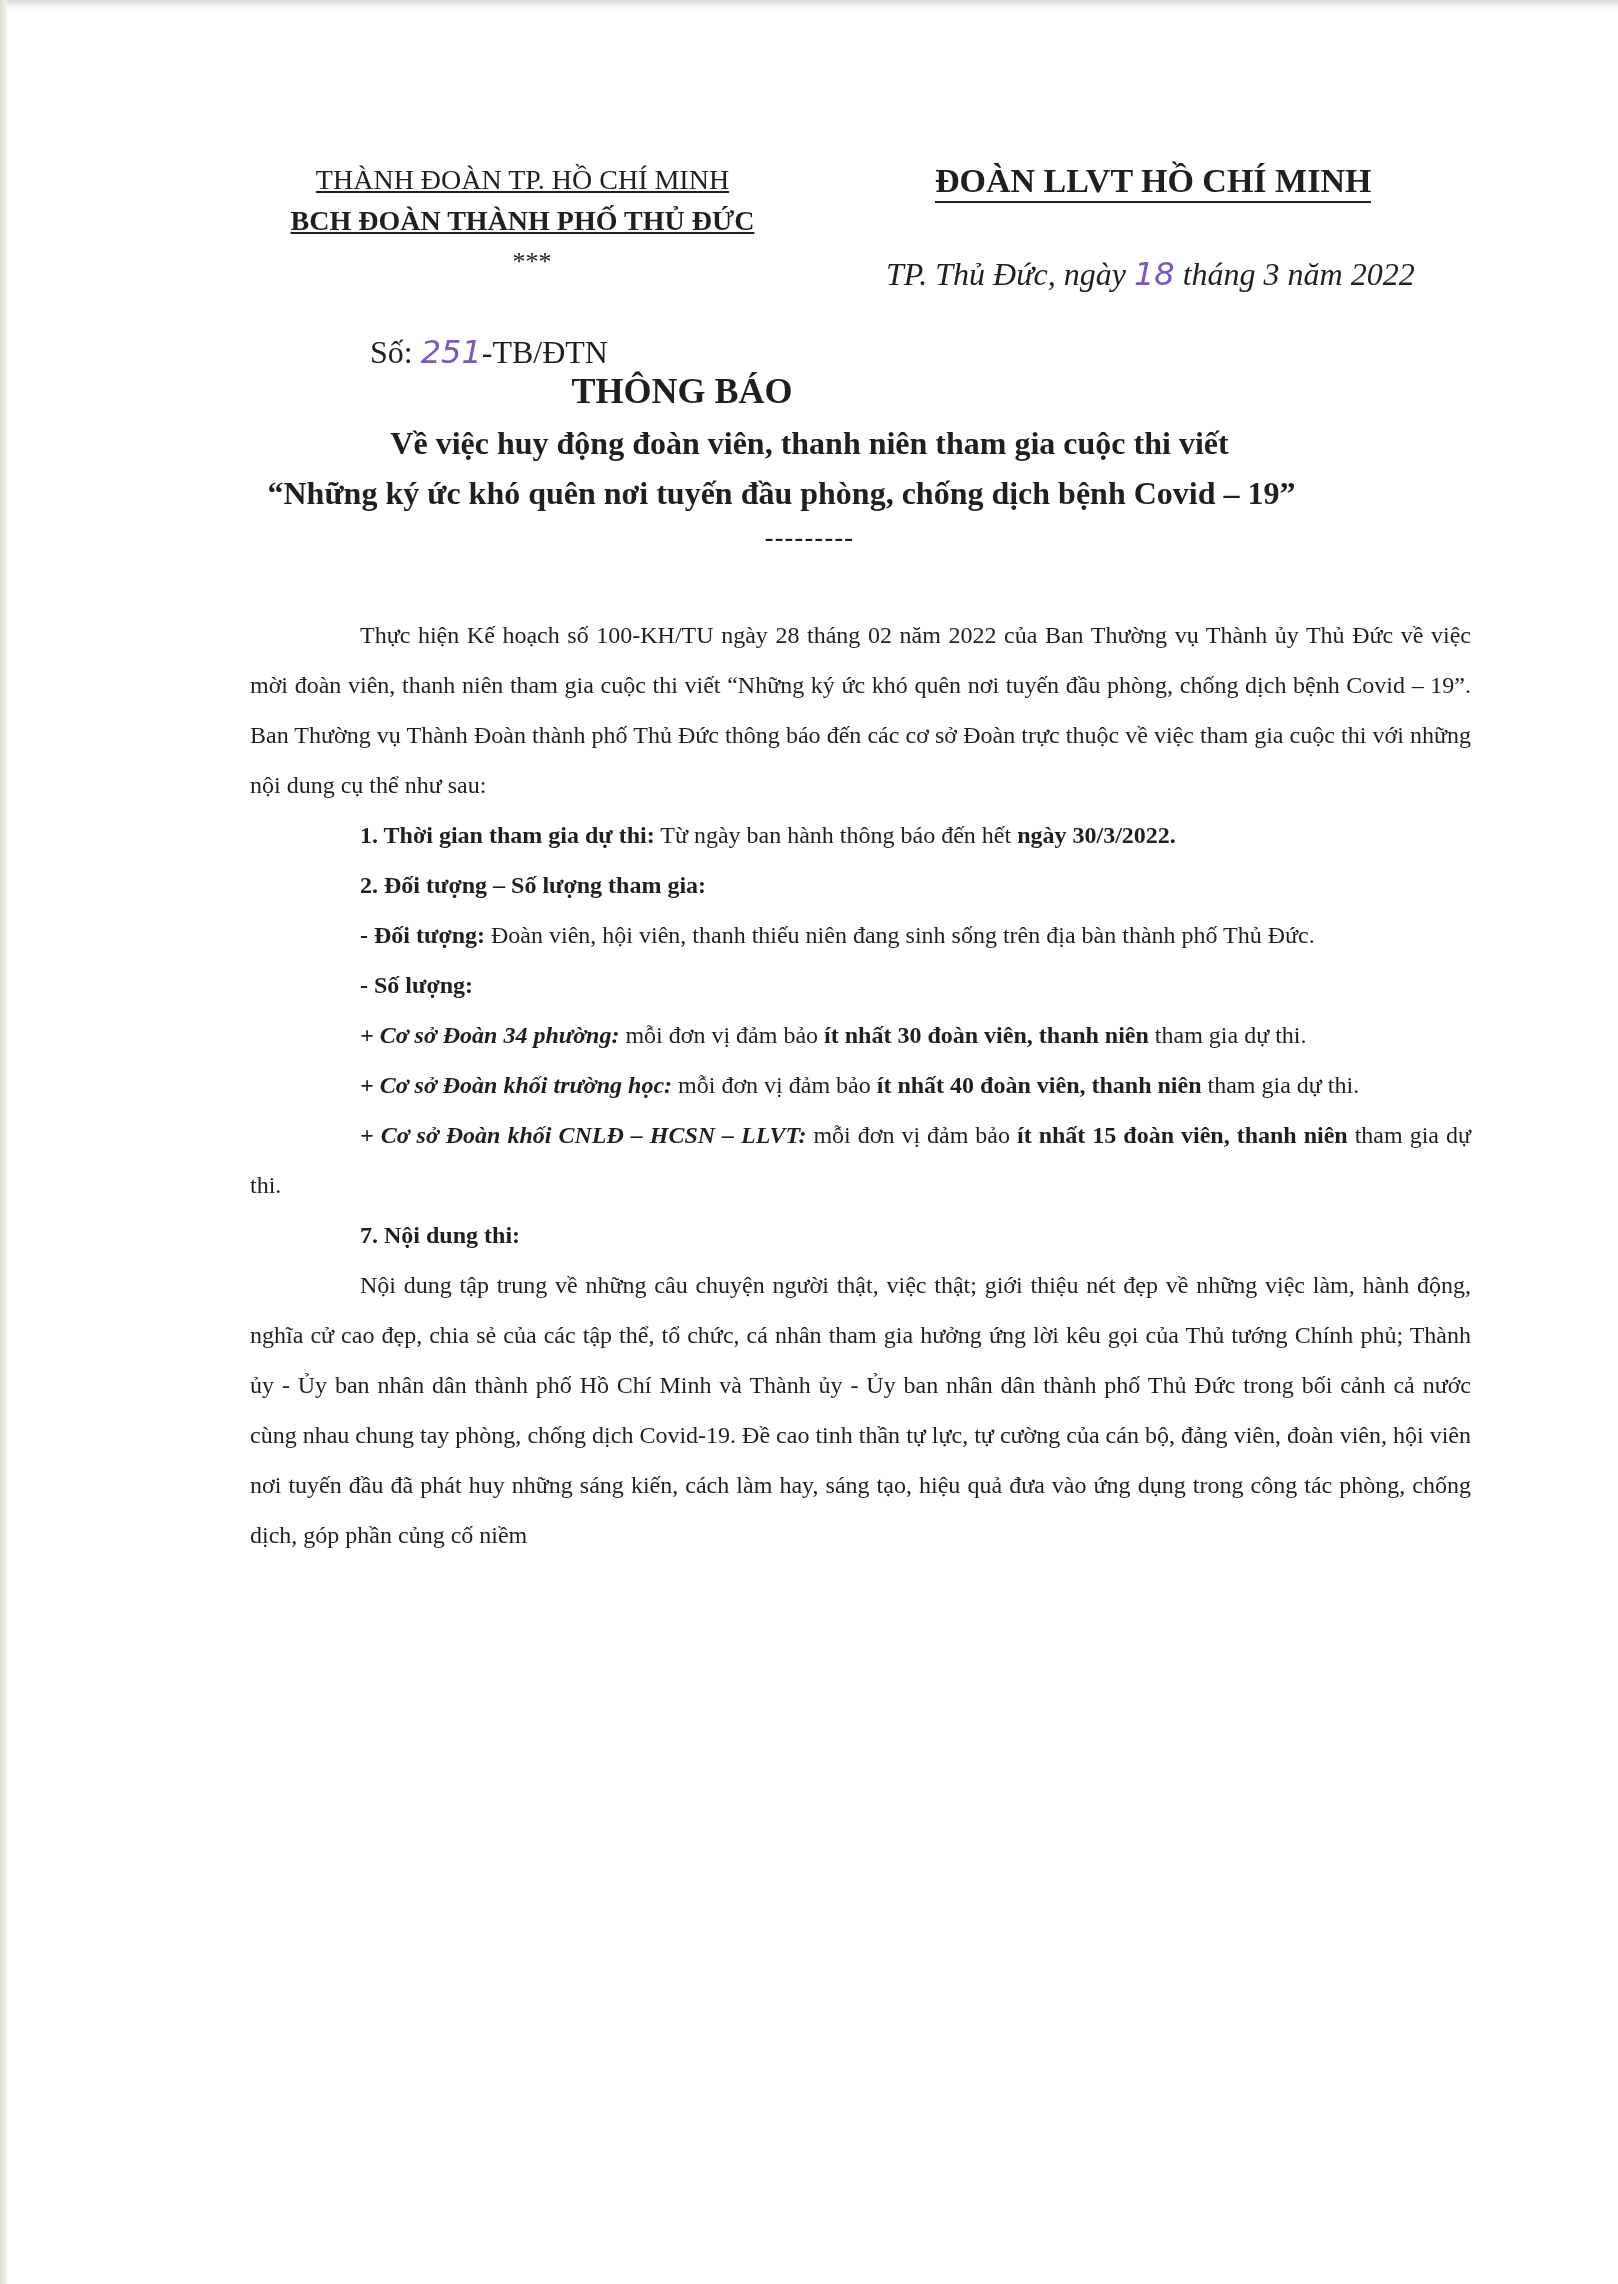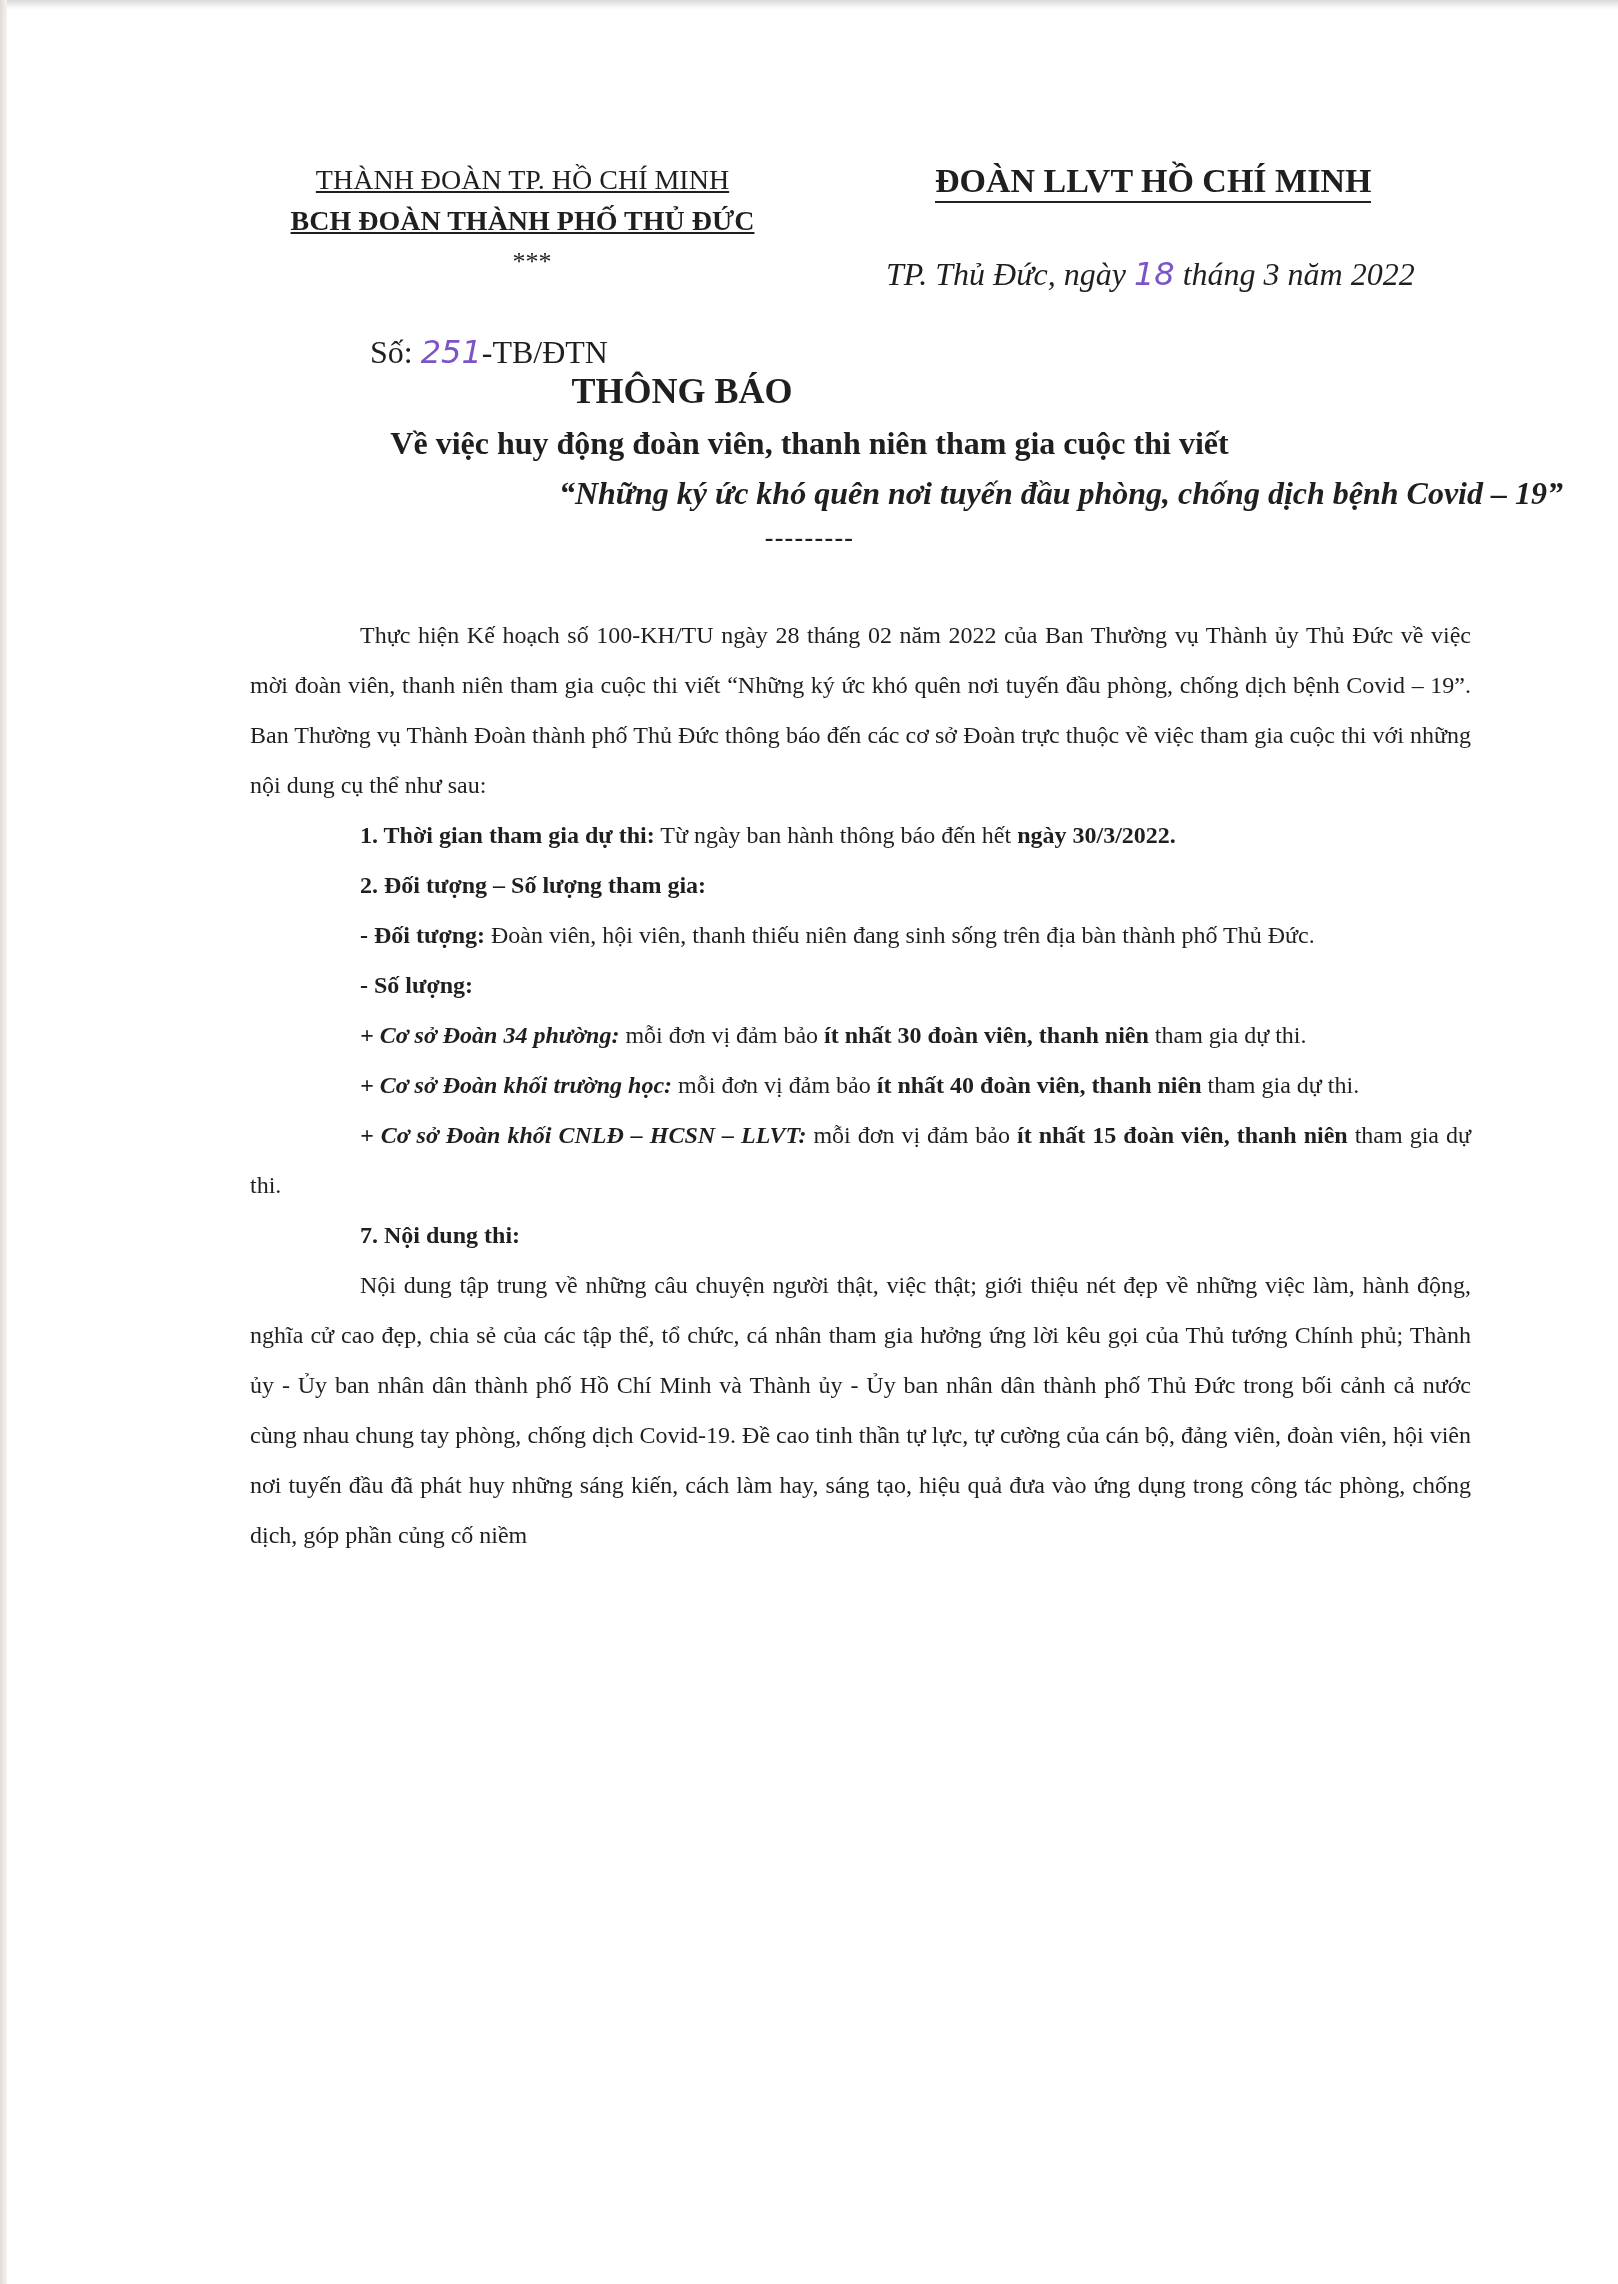--- a/index.html
+++ b/index.html
@@ -15,21 +15,21 @@
   .hdr { font-size: 28px; text-decoration: underline; }
   .left-org1 { left: 240px; top: 164px; width: 565px; text-align: center; }
   .left-org2 { left: 201px; top: 205px; width: 643px; text-align: center; font-weight: bold; }
   .stars { left: 493px; top: 247px; width: 78px; text-align: center; font-size: 26px; }
   .docnum { left: 370px; top: 301px; font-size: 32px; margin-top: 32px; }
   .hand { color: #7b55c8; font-family: "DejaVu Sans", sans-serif; font-style: italic; font-weight: normal; font-size: 32px; }
   .right-org { left: 935px; top: 162px; font-weight: bold; font-size: 34px; border-bottom: 2.6px solid #222; padding-bottom: 1.3px; }
   .dateline { left: 886px; top: 255px; font-style: italic; font-size: 32px; }
   .title { left: 0; width: 1364px; top: 370px; text-align: center; font-weight: bold; font-size: 36px; }
   .subtitle1 { left: 0; width: 1619px; top: 425px; text-align: center; font-weight: bold; font-size: 32px; }
-  .subtitle2 { left: 0; width: 1563px; top: 475px; text-align: right; font-weight: bold; font-size: 32px; font-style: italic; }
+  .subtitle2 { left: 0; width: 1563px; top: 475px; text-align: center; font-weight: bold; font-size: 32px; }
   .dashes { left: 0; width: 1619px; top: 523px; text-align: center; font-weight: bold; font-size: 26px; letter-spacing: 1.3px; }
   .body-area { position: absolute; left: 250px; top: 610px; width: 1221px; font-size: 24px; line-height: 50px; }
   .p { text-align: justify; margin: 0; }
   .ind { text-indent: 110px; }
   .b { font-weight: bold; }
   .bi { font-weight: bold; font-style: italic; }
 </style>
 </head>
 <body>
 

